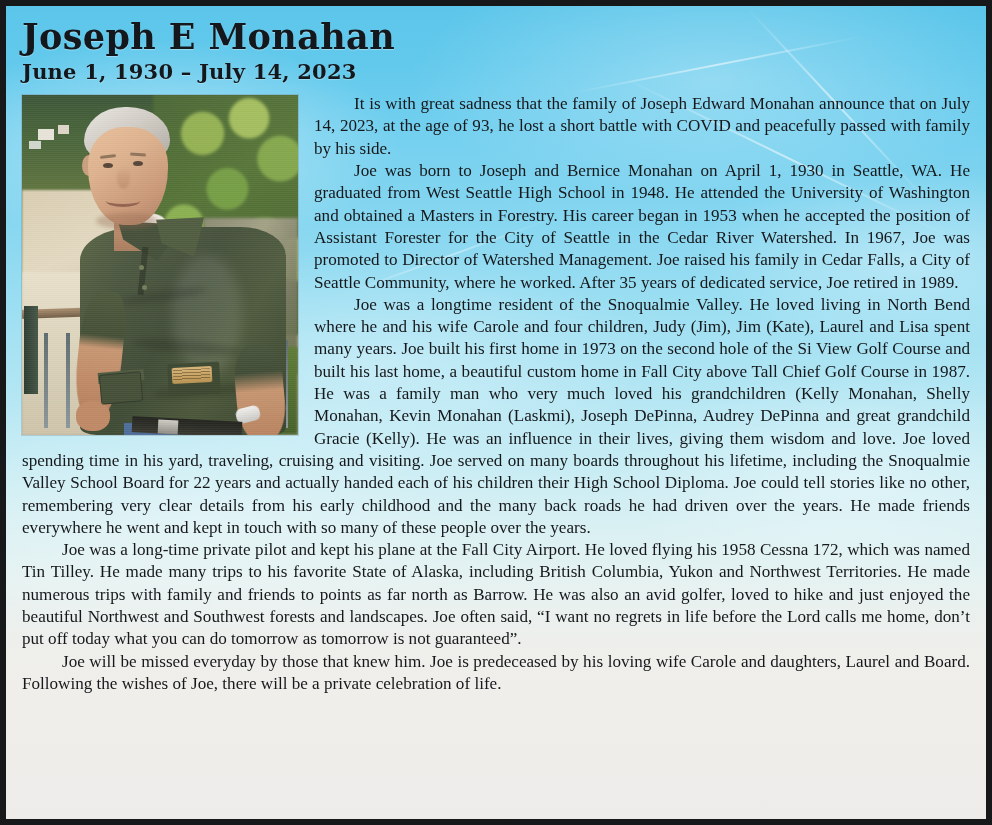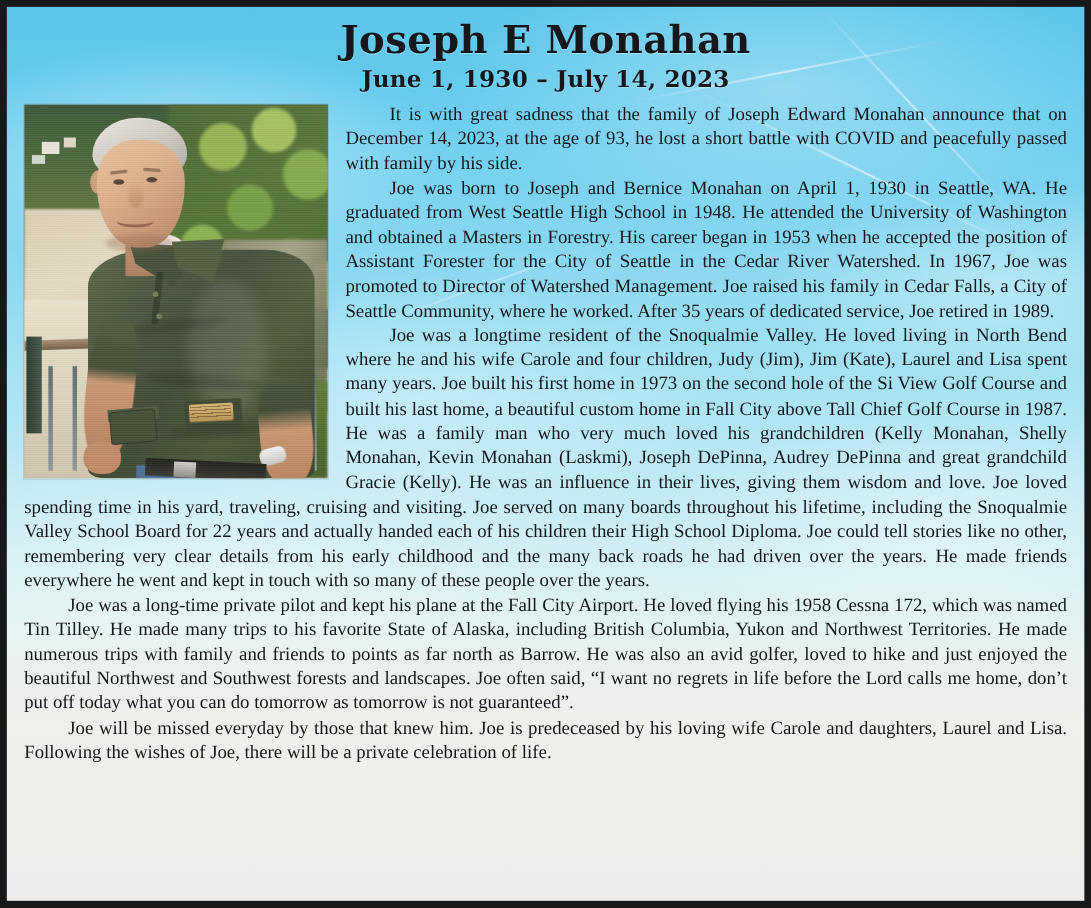--- a/index.html
+++ b/index.html
@@ -54,21 +54,21 @@
   .contrail.c3 { top: 96px;  left: 700px; width: 260px; transform: rotate(47deg); height: 1.5px; }
   .contrail.c4 { top: 250px; left: 330px; width: 220px; transform: rotate(-20deg); height: 1.5px; opacity: .75; }
 
   .page-inner {
     position: relative;
     padding: 12px 16px 10px 16px;
     height: 100%;
   }
 
   
-  #header { text-align: center; }
+  #header { }
 
   #deceased-name {
     font-family: "DejaVu Serif", "Liberation Serif", serif;
     font-size: 35px;
     font-weight: bold;
     color: #14181c;
     letter-spacing: 0.4px;
     line-height: 1.06;
     margin: 0;
     text-shadow: 0 1px 1px rgba(255,255,255,0.35);
@@ -551,21 +551,21 @@
             <div class="jeans"></div>
             <div class="belt"></div>
             <div class="buckle"></div>
           </div>
 
           <div class="photo-haze"></div>
           <div class="photo-grain"></div>
         </div>
       </figure>
 
-      <p>It is with great sadness that the family of Joseph Edward Monahan announce that on December 14, 2023, at the age of 93, he lost a short battle with COVID and peacefully passed with family by his side.</p>
+      <p>It is with great sadness that the family of Joseph Edward Monahan announce that on July 14, 2023, at the age of 93, he lost a short battle with COVID and peacefully passed with family by his side.</p>
       <p>Joe was born to Joseph and Bernice Monahan on April 1, 1930 in Seattle, WA. He graduated from West Seattle High School in 1948. He attended the University of Washington and obtained a Masters in Forestry. His career began in 1953 when he accepted the position of Assistant Forester for the City of Seattle in the Cedar River Watershed. In 1967, Joe was promoted to Director of Watershed Management. Joe raised his family in Cedar Falls, a City of Seattle Community, where he worked. After 35 years of dedicated service, Joe retired in 1989.</p>
       <p>Joe was a longtime resident of the Snoqualmie Valley. He loved living in North Bend where he and his wife Carole and four children, Judy (Jim), Jim (Kate), Laurel and Lisa spent many years. Joe built his first home in 1973 on the second hole of the Si View Golf Course and built his last home, a beautiful custom home in Fall City above Tall Chief Golf Course in 1987. He was a family man who very much loved his grandchildren (Kelly Monahan, Shelly Monahan, Kevin Monahan (Laskmi), Joseph DePinna, Audrey DePinna and great grandchild Gracie (Kelly). He was an influence in their lives, giving them wisdom and love. Joe loved spending time in his yard, traveling, cruising and visiting. Joe served on many boards throughout his lifetime, including the Snoqualmie Valley School Board for 22 years and actually handed each of his children their High School Diploma. Joe could tell stories like no other, remembering very clear details from his early childhood and the many back roads he had driven over the years. He made friends everywhere he went and kept in touch with so many of these people over the years.</p>
       <p>Joe was a long-time private pilot and kept his plane at the Fall City Airport. He loved flying his 1958 Cessna 172, which was named Tin Tilley. He made many trips to his favorite State of Alaska, including British Columbia, Yukon and Northwest Territories. He made numerous trips with family and friends to points as far north as Barrow. He was also an avid golfer, loved to hike and just enjoyed the beautiful Northwest and Southwest forests and landscapes. Joe often said, “I want no regrets in life before the Lord calls me home, don’t put off today what you can do tomorrow as tomorrow is not guaranteed”.</p>
-      <p>Joe will be missed everyday by those that knew him. Joe is predeceased by his loving wife Carole and daughters, Laurel and Lisa. Following the wishes of Joe, there will be a private celebration of life.</p>
+      <p>Joe will be missed everyday by those that knew him. Joe is predeceased by his loving wife Carole and daughters, Laurel and Board. Following the wishes of Joe, there will be a private celebration of life.</p>
     </div>
 
   </div>
 </div>
 
 </body></html>

